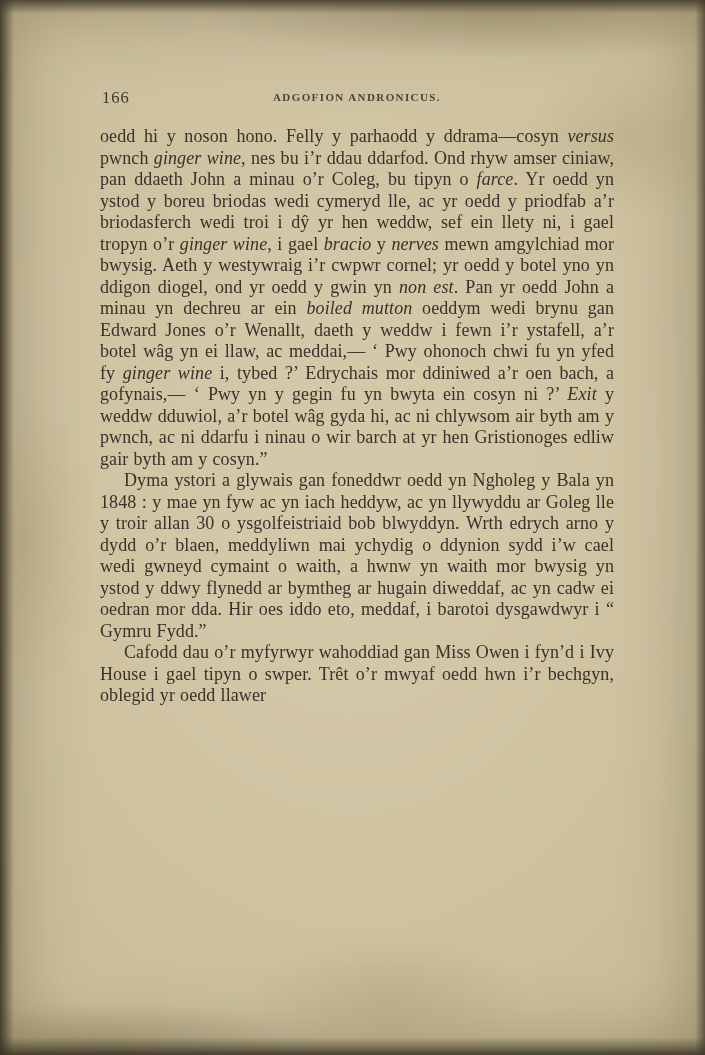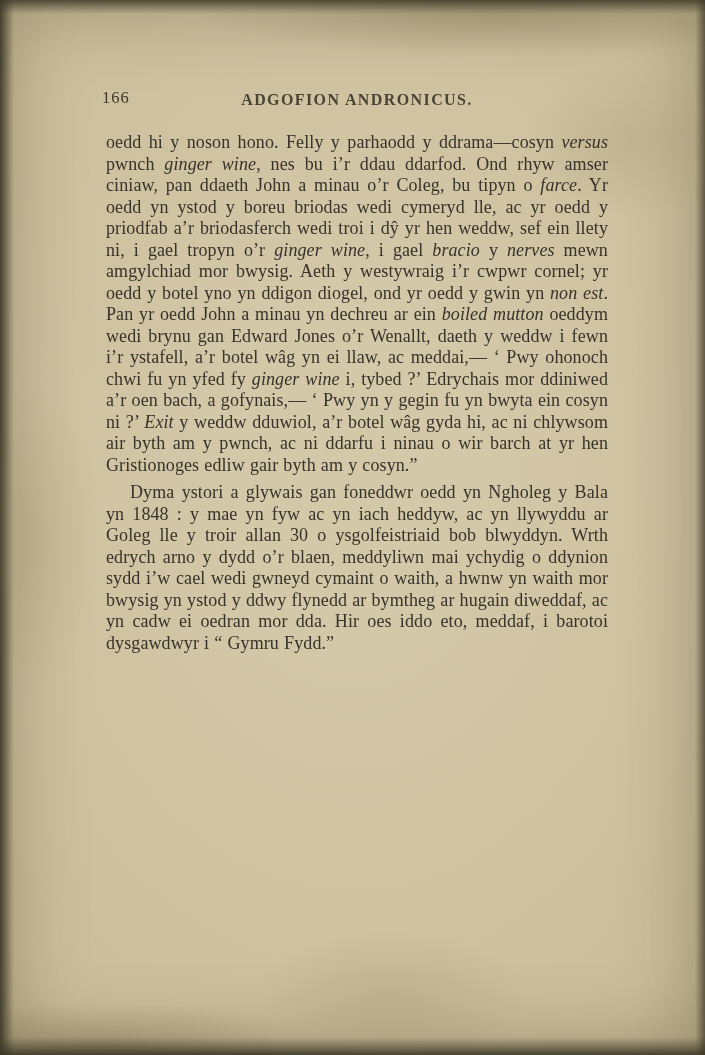--- a/index.html
+++ b/index.html
@@ -75,39 +75,39 @@
     font-size: 16.5px;
     letter-spacing: 1px;
     color: #3b372c;
   }
   .running-header {
     position: absolute;
     left: 0;
     right: 0;
     top: 3px;
     text-align: center;
-    font-size: 16px;
+    font-size: 11px;
     font-weight: bold;
     letter-spacing: 1.4px;
     color: #4a4434;
   }
   .text-block {
     position: absolute;
     left: 100px;
     top: 126px;
     width: 514px;
     font-size: 18px;
     line-height: 21.5px;
     text-align: justify;
     color: #37332a;
     letter-spacing: 0.1px;
     word-spacing: 0.5px;
   }
   .para {
-    margin: 6px;
+    margin: 0;
     text-indent: 24px;
   }
   .para.no-indent {
     text-indent: 0;
   }
   .para em {
     font-style: italic;
   }
   .section-heading {
     margin: 15px 0 13px 0;
@@ -129,16 +129,17 @@
     <div class="stain stain-3"></div>
 
     <div class="header-row">
       <span class="page-number">166</span>
       <span class="running-header">ADGOFION ANDRONICUS.</span>
     </div>
 
     <div class="text-block">
       <p class="para no-indent"><span>oedd hi y noson hono.  Felly y parhaodd y ddrama—cosyn </span><em>versus</em><span> pwnch </span><em>ginger wine</em><span>, nes bu i’r ddau ddarfod.  Ond rhyw amser ciniaw, pan ddaeth John a minau o’r Coleg, bu tipyn o </span><em>farce</em><span>.  Yr oedd yn ystod y boreu briodas wedi cymeryd lle, ac yr oedd y priodfab a’r briodasferch wedi troi i dŷ yr hen weddw, sef ein llety ni, i gael tropyn o’r </span><em>ginger wine</em><span>, i gael </span><em>bracio</em><span> y </span><em>nerves</em><span> mewn amgylchiad mor bwysig.  Aeth y westywraig i’r cwpwr cornel; yr oedd y botel yno yn ddigon diogel, ond yr oedd y gwin yn </span><em>non est</em><span>.  Pan yr oedd John a minau yn dechreu ar ein </span><em>boiled mutton</em><span> oeddym wedi brynu gan Edward Jones o’r Wenallt, daeth y weddw i fewn i’r ystafell, a’r botel wâg yn ei llaw, ac meddai,— ‘ Pwy ohonoch chwi fu yn yfed fy </span><em>ginger wine</em><span> i, tybed ?’  Edrychais mor ddiniwed a’r oen bach, a gofynais,— ‘ Pwy yn y gegin fu yn bwyta ein cosyn ni ?’  </span><em>Exit</em><span> y weddw dduwiol, a’r botel wâg gyda hi, ac ni chlywsom air byth am y pwnch, ac ni ddarfu i ninau o wir barch at yr hen Gristionoges edliw gair byth am y cosyn.”</span></p>
       <p class="para"><span>Dyma ystori a glywais gan foneddwr oedd yn Ngholeg y Bala yn 1848 : y mae yn fyw ac yn iach heddyw, ac yn llywyddu ar Goleg lle y troir allan 30 o ysgolfeistriaid bob blwyddyn.  Wrth edrych arno y dydd o’r blaen, meddyliwn mai ychydig o ddynion sydd i’w cael wedi gwneyd cymaint o waith, a hwnw yn waith mor bwysig yn ystod y ddwy flynedd ar bymtheg ar hugain diweddaf, ac yn cadw ei oedran mor dda.  Hir oes iddo eto, meddaf, i barotoi dysgawdwyr i “ Gymru Fydd.”</span></p>
+      <p class="para"><span>Cafodd dau o’r myfyrwyr wahoddiad gan Miss Owen i fyn’d i Ivy House i gael tipyn o swper.  Trêt o’r mwyaf oedd hwn i’r bechgyn, oblegid yr oedd llawer</span></p>
     </div>
 
   </div>
 </div>
 
 </body></html>

